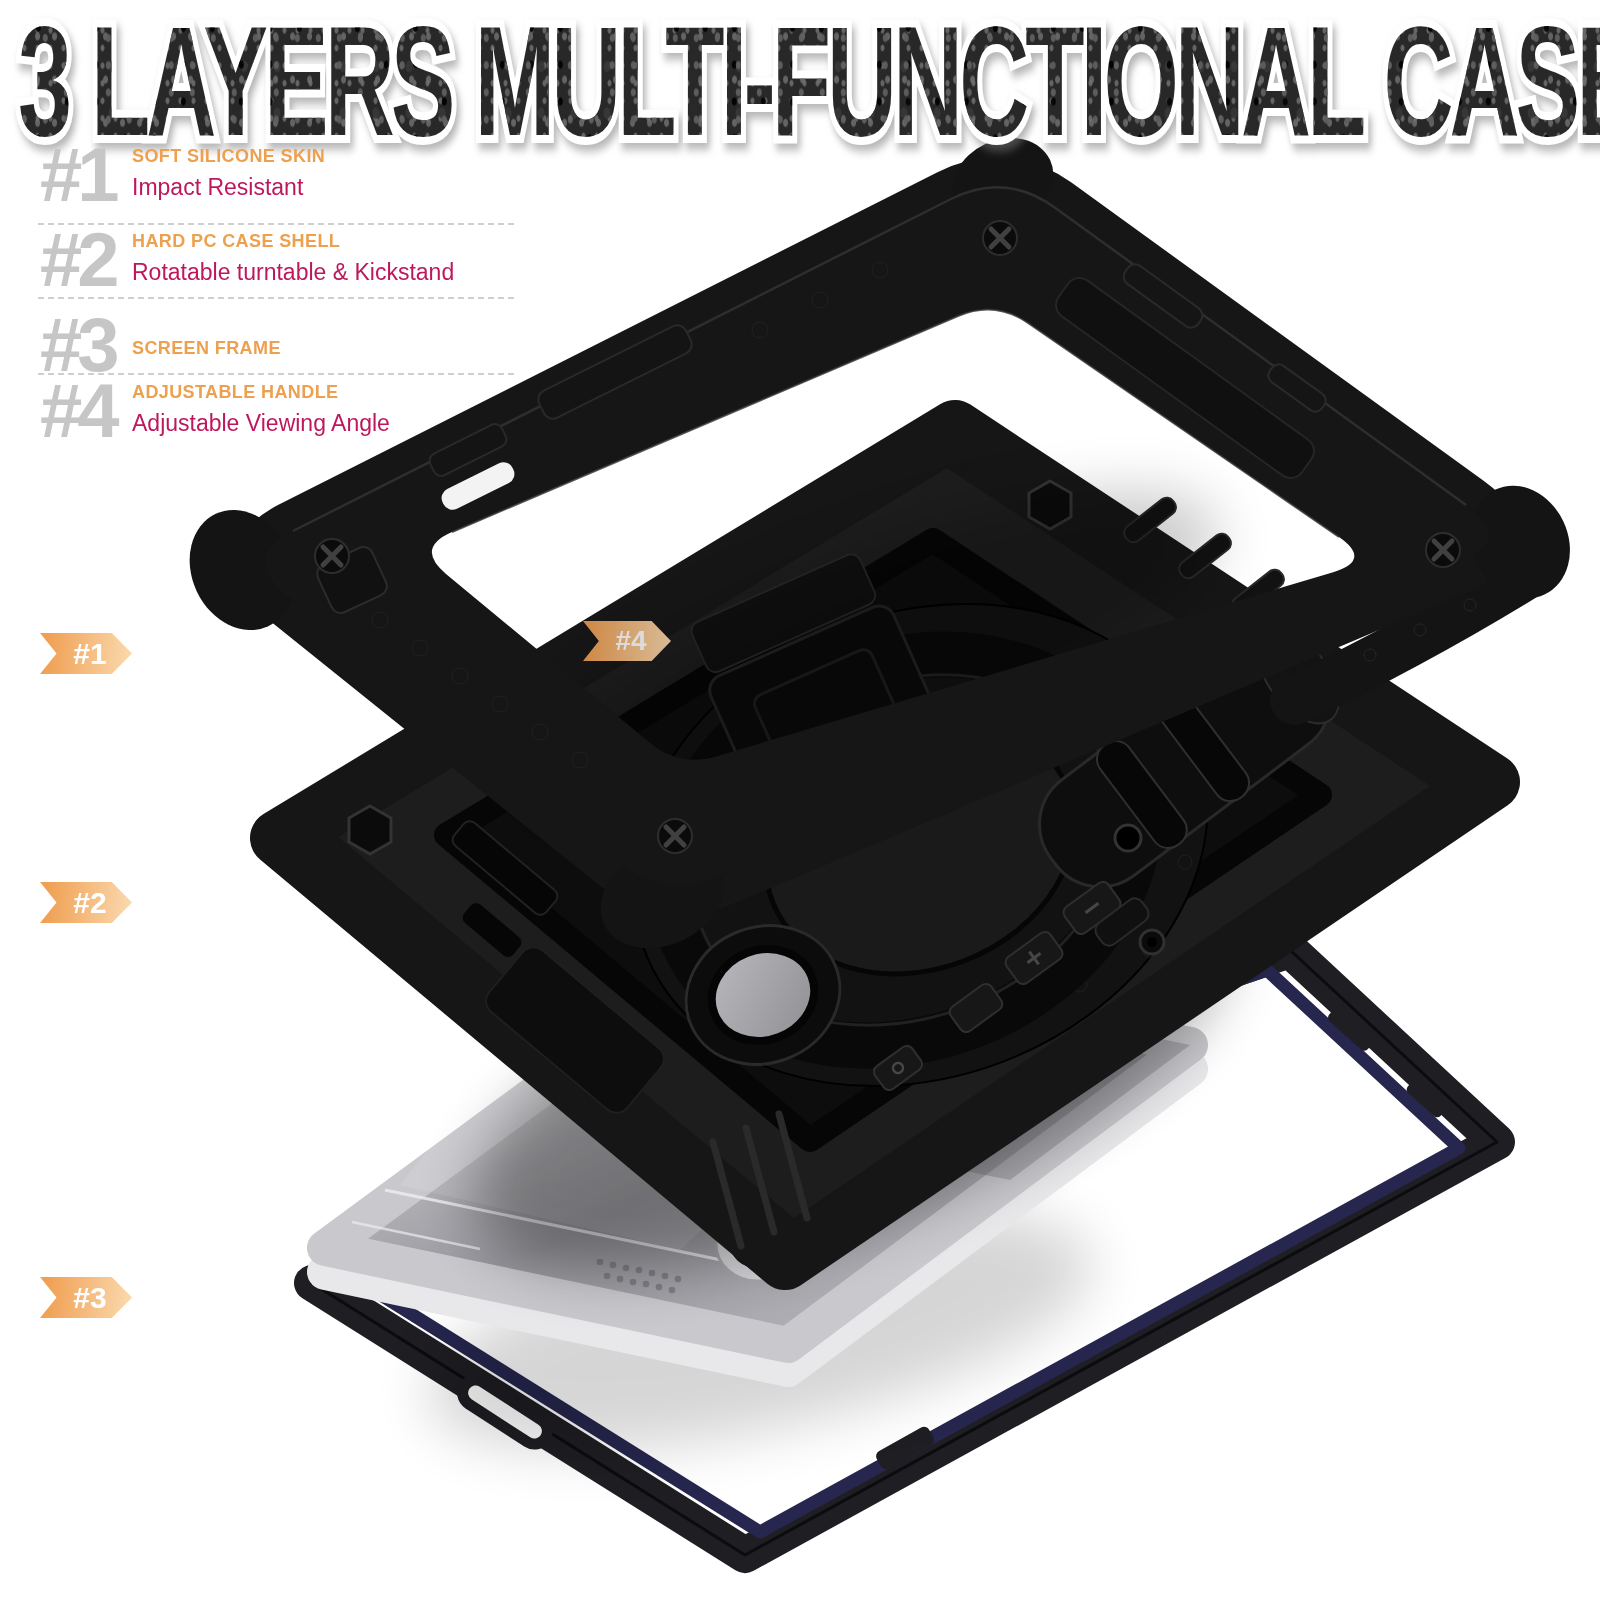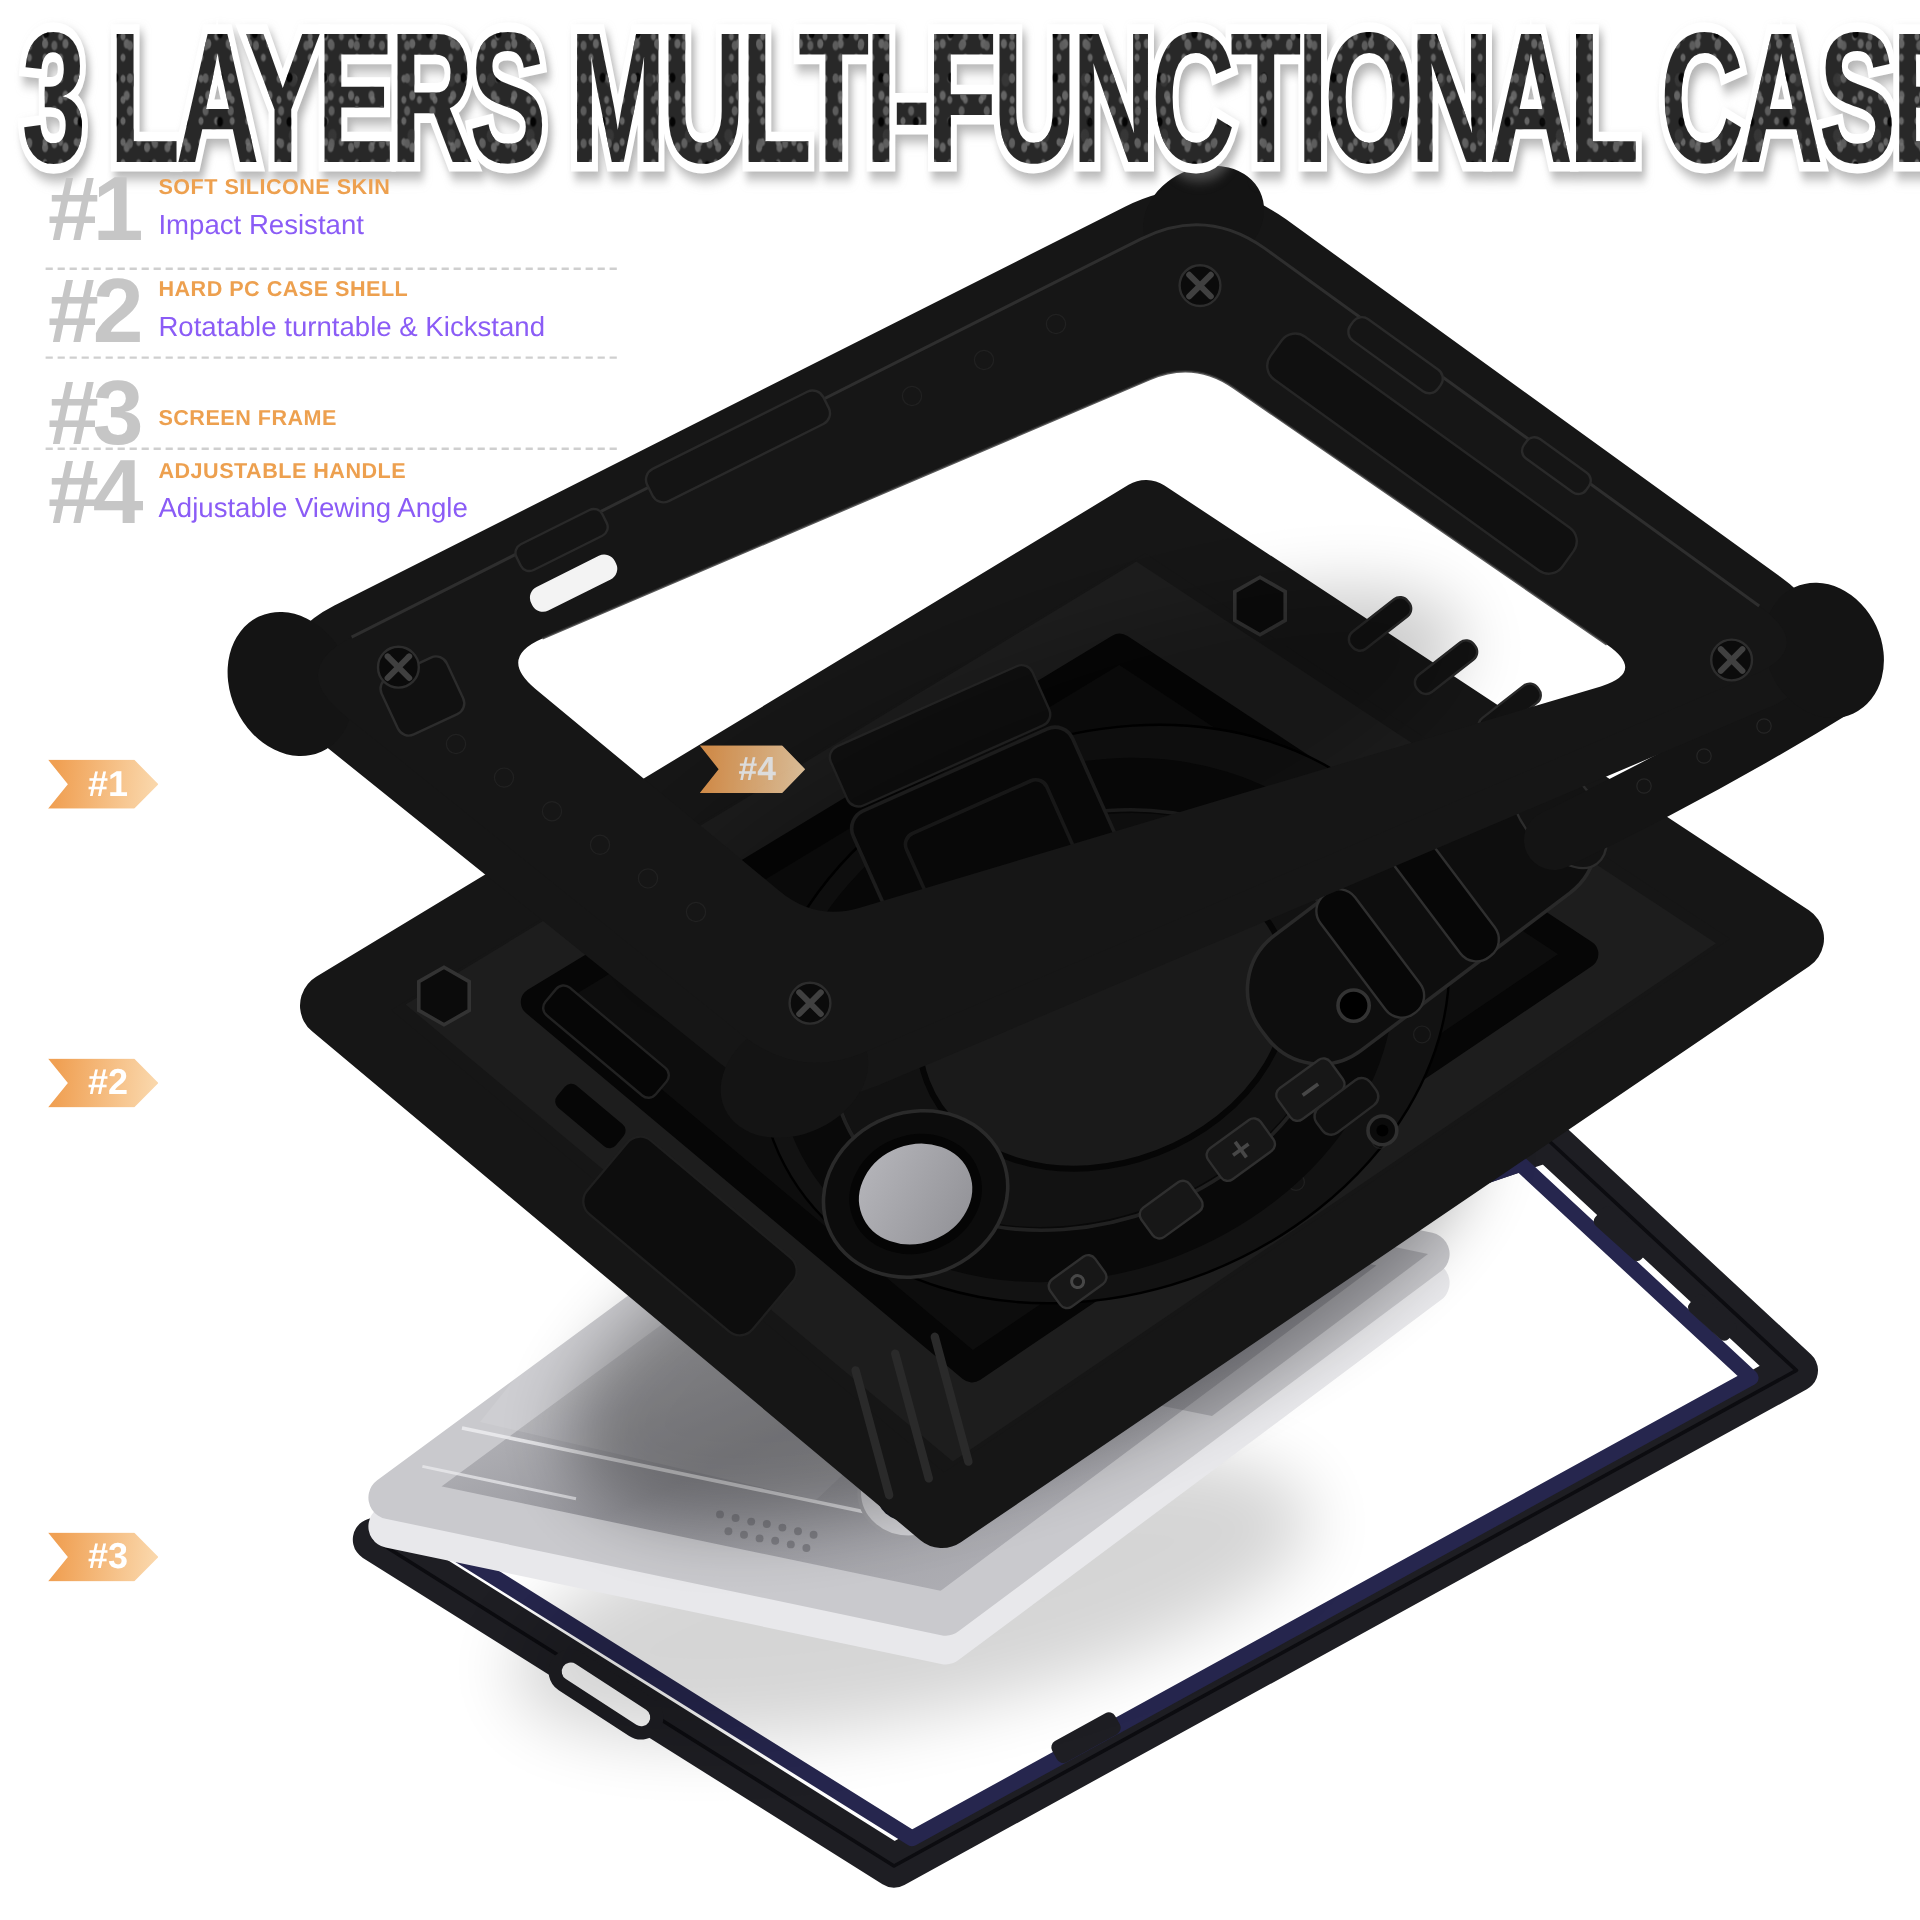--- a/index.html
+++ b/index.html
@@ -21,21 +21,21 @@
       radial-gradient(circle at 85% 35%, rgba(55,55,55,.95) 0 3px, transparent 4px),
       radial-gradient(circle at 50% 50%, rgba(150,150,150,.55) 0 1.5px, transparent 2.5px);
     background-size:21px 17px,29px 23px,17px 27px,33px 29px,13px 11px;
     -webkit-background-clip:text;background-clip:text;}
 
   
   .feat{position:absolute;left:40px;display:flex;gap:8px;z-index:3;}
   .num{width:84px;font-size:76px;font-weight:bold;letter-spacing:-5px;line-height:58px;color:#c6c6c6;}
   .ftxt{padding-top:0px;}
   .fh{font-size:18px;font-weight:bold;letter-spacing:.4px;color:#eda04f;}
-  .fs{font-size:23px;color:#8b5cf6;margin-top:7px;}
+  .fs{font-size:23px;color:#be185d;margin-top:7px;}
   .fs:empty{display:none;}
   .feat.solo .fh{margin-top:22px;}
   .sep{position:absolute;left:38px;width:476px;border-top:2px dashed #cfcfcf;z-index:3;}
 
   
   .tag{position:absolute;z-index:4;width:92px;height:41px;
     clip-path:polygon(0% 0%,78% 0%,100% 50%,78% 100%,0% 100%,18% 50%);
     background:linear-gradient(95deg,#f0a053 8%,#fad7ab 95%);
     color:#fff;font-weight:bold;font-size:30px;display:flex;align-items:center;justify-content:center;
     padding-left:8px;box-sizing:border-box;}

